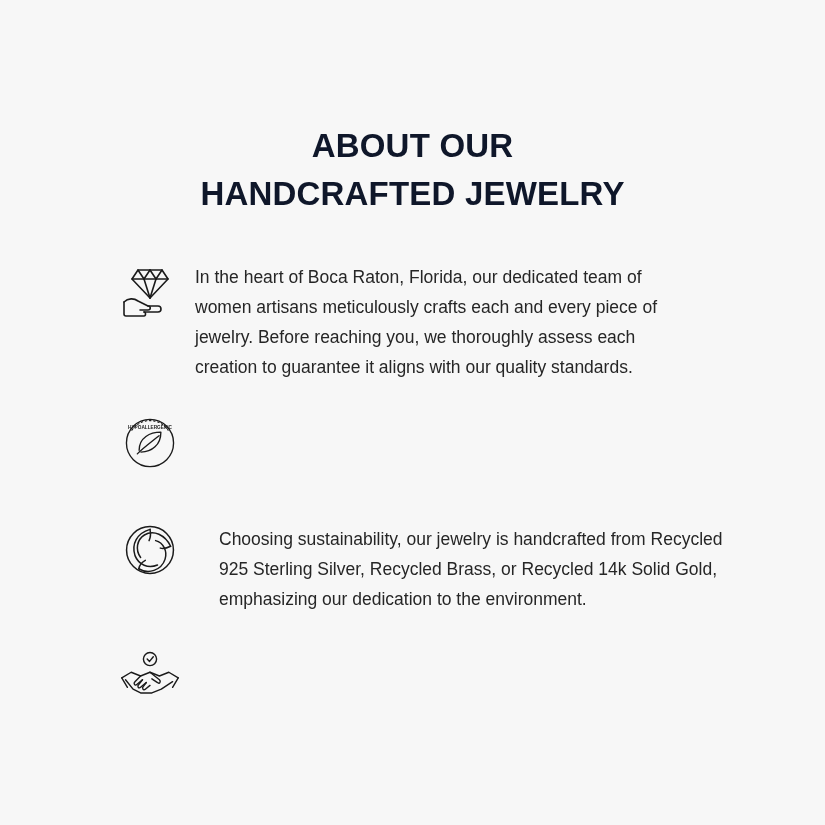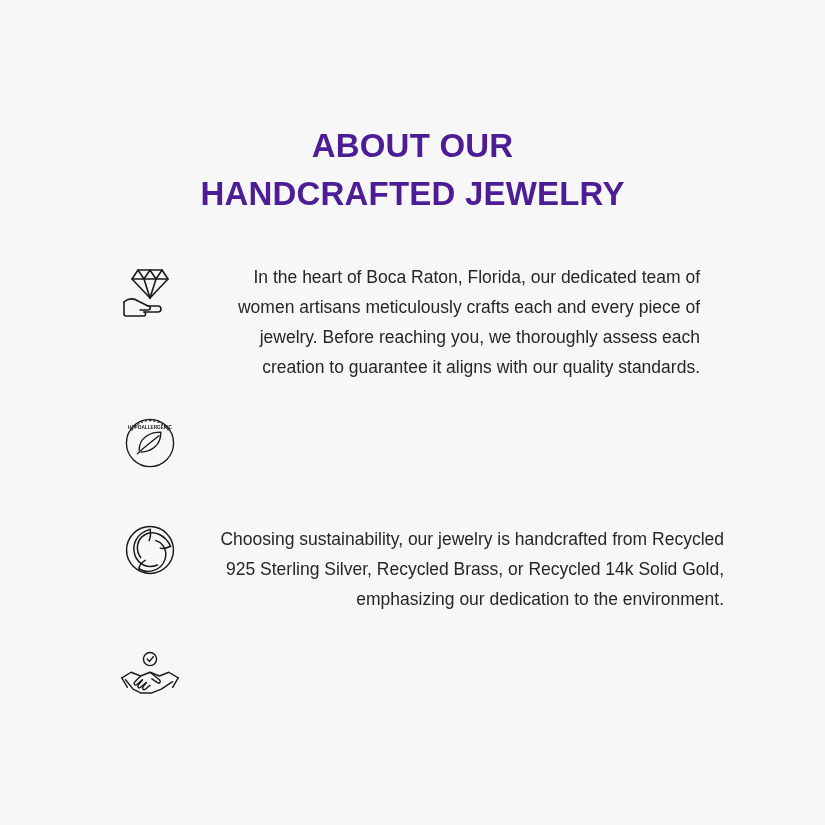--- a/index.html
+++ b/index.html
@@ -20,21 +20,21 @@
     box-sizing: border-box;
     padding: 0;
     position: relative;
   }
   .heading {
     text-align: center;
     font-weight: bold;
     font-size: 33px;
     line-height: 48px;
     letter-spacing: 0.2px;
-    color: #4c1d95;
+    color: #0f172a;
     padding: 100px 90px 0 90px;
     box-sizing: border-box;
   }
   .heading .line {
     display: block;
     white-space: nowrap;
   }
   .features {
     margin-top: 38px;
     padding: 0 60px 0 105px;
@@ -58,21 +58,20 @@
   .feature .icon-wrap svg {
     display: block;
   }
   .feature .text {
     flex: 1 1 auto;
     font-size: 17.5px;
     line-height: 30px;
     color: #262626;
     padding-top: 2px;
     max-width: 505px;
-    text-align: right;
   }
   .f1 .text { padding-top: 6px; }
   .f2 .icon-wrap { padding-top: 6px; }
   .f2 .text { padding-top: 12px; }
   .f3 .icon-wrap { padding-top: 6px; }
   .f3 .text { padding-top: 10px; margin-left: 24px; }
   .f4 .icon-wrap { padding-top: 8px; }
   .f4 .text { padding-top: 14px; }
 </style>
 </head>

